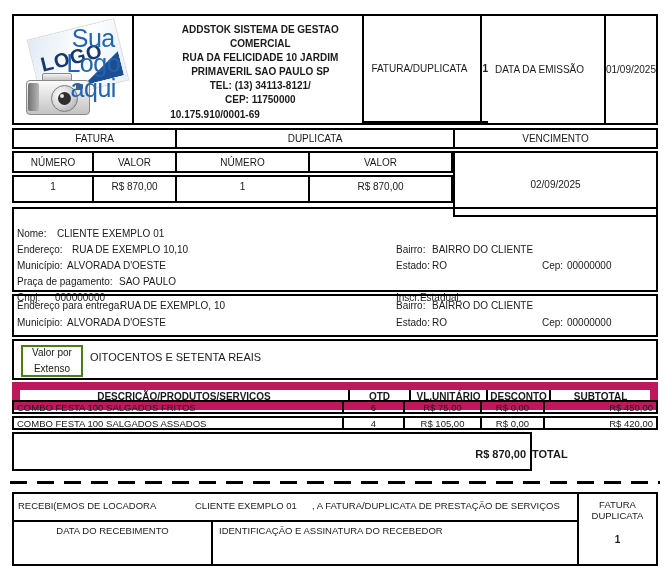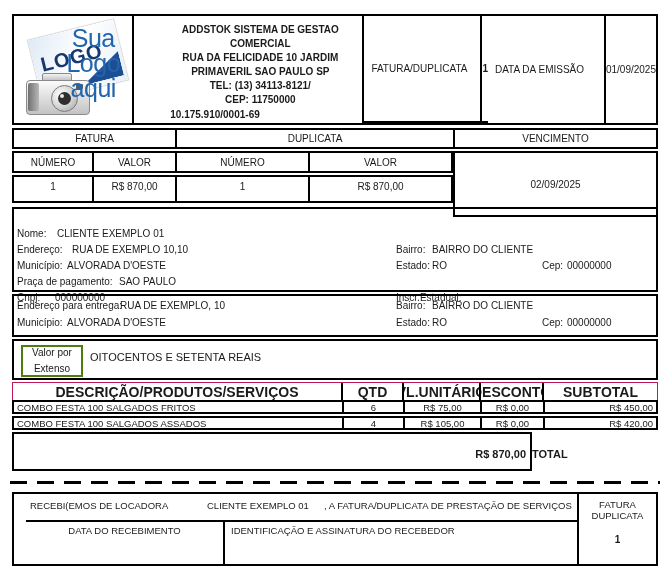--- a/index.html
+++ b/index.html
@@ -66,22 +66,22 @@
   .v105 { left:105px; } .v41 { left:41px; } .v106 { left:106px;text-align:center; }
   .l382 { left:382px; } .v418 { left:418px; } .l528 { left:528px; } .v553 { left:553px; }
 
   
   .extenso { position:absolute; left:12px; top:339px; width:646px; height:41px; border:2px solid #000; }
   .ext-label { position:absolute; left:7px; top:4px; width:62px; height:32px; border:2px solid #4d7c0f;
     display:flex; align-items:center; justify-content:center; text-align:center; font-size:10px; line-height:16px; }
   .ext-value { position:absolute; left:76px; top:10px; font-size:11px; }
 
   
-  .items-h { position:absolute; left:12px; top:382px; width:646px; height:20px; border:1px solid #be185d;
-    display:flex; font-weight:bold; font-size:14px; }
+  .items-h { position:absolute; left:12px; top:382px; width:646px; height:28px; border:8px solid #be185d;
+    display:flex; font-weight:bold; font-size:10px; }
   .item-row { position:absolute; left:12px; width:646px; height:14px; border:2px solid #000; display:flex; font-size:9.5px; }
   .ir1 { top:400px; } .ir2 { top:416px; }
   .col-desc { width:330px; border-right:2px solid #000; }
   .col-qtd  { width:61px;  border-right:2px solid #000; }
   .col-vl   { width:77px;  border-right:2px solid #000; }
   .col-desc2{ width:63px;  border-right:2px solid #000; }
   .col-sub  { flex:1; }
   .tcell { display:flex; align-items:center; justify-content:center; overflow:hidden; white-space:nowrap; }
   .tcell.left { justify-content:flex-start; padding-left:3px; }
   .tcell.right { justify-content:flex-end; padding-right:3px; }
@@ -90,21 +90,21 @@
   .total-box { position:absolute; left:12px; top:432px; width:520px; height:39px; border:2px solid #000; }
   .total-label { position:absolute; left:518px; top:14px; font-weight:bold; font-size:11px; }
   .total-value { position:absolute; right:4px; top:14px; font-weight:bold; font-size:11px; }
 
   
   .tear { position:absolute; left:10px; top:481px; width:650px; height:3px;
     background:repeating-linear-gradient(90deg,#000 0 17px, transparent 17px 27px); }
 
   
   .receipt { position:absolute; left:12px; top:492px; width:646px; height:74px; border:2px solid #000; display:flex; }
-  .rc-main { flex:1; display:flex; flex-direction:column;margin-left:12px; }
+  .rc-main { flex:1; display:flex; flex-direction:column; }
   .rc-top { height:28px; border-bottom:2px solid #000; position:relative; font-size:9.5px; }
   .rc-top span { position:absolute; top:6px; white-space:nowrap; }
   .rp1 { left:4px; } .rp2 { left:181px; } .rp3 { left:298px; }
   .rc-bottom { flex:1; display:flex; }
   .rc-date { width:199px; border-right:2px solid #000; text-align:center; padding-top:3px; font-size:9.5px; }
   .rc-sign { flex:1; padding:3px 0 0 6px; font-size:9.5px; }
   .rc-fat { width:79px; border-left:2px solid #000; text-align:center; font-size:9.5px; padding-top:5px; line-height:11px; }
   .rc-num { margin-top:13px; font-weight:bold; font-size:10px; }
 </style>
 </head>

